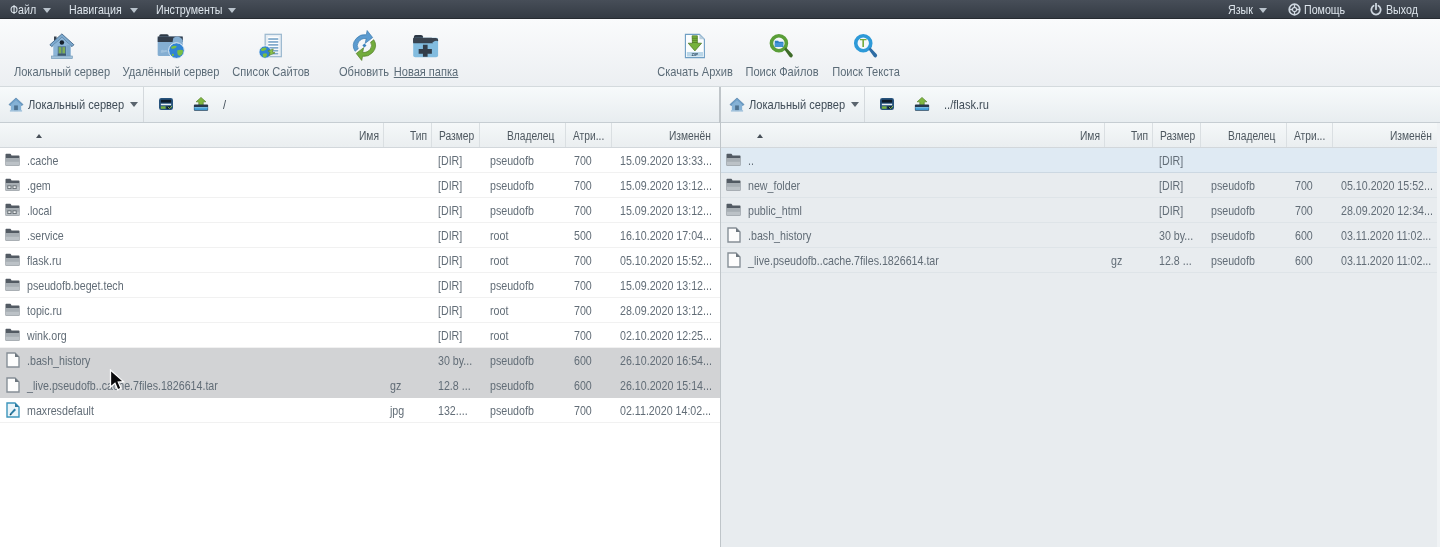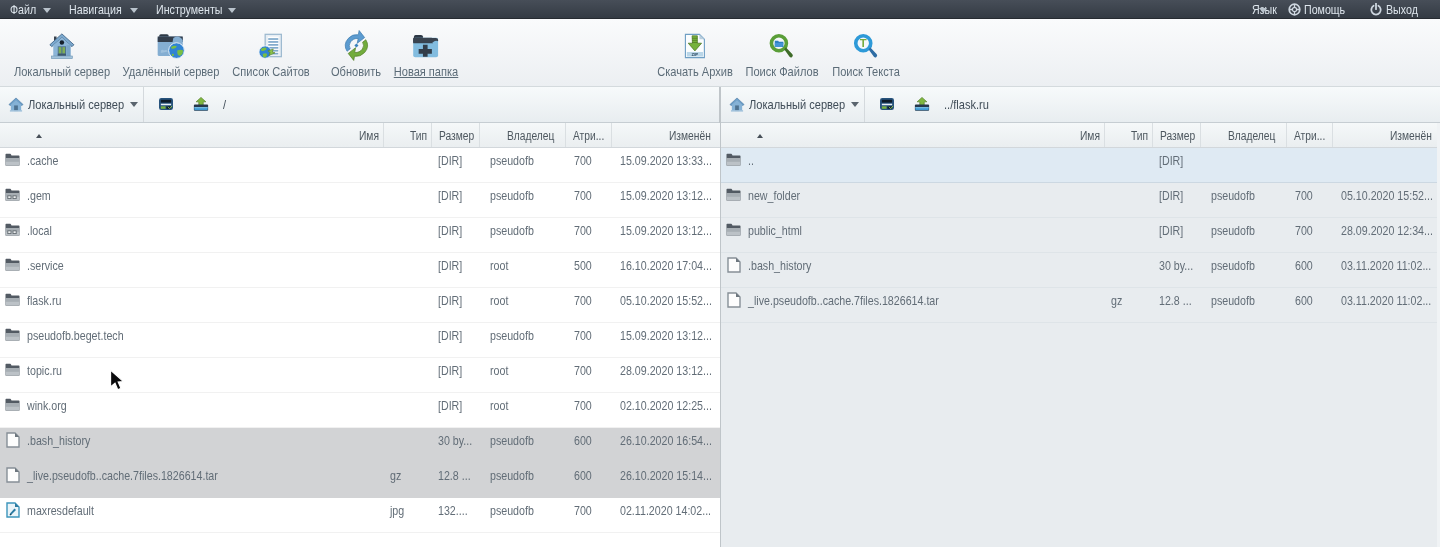--- a/index.html
+++ b/index.html
@@ -33,21 +33,21 @@
 
 .thead { position:absolute; left:0; top:0; width:100%; height:25px;
   background:linear-gradient(#f5f8f9,#eaeef0); border-bottom:1px solid #d2d7db;
   font-size:12.5px; color:#4d575f;text-align:right; }
 .th { position:absolute; top:0; height:24px; line-height:26px; border-left:1px solid #dadfe2; padding-left:7px; }
 .th.first { border-left:none; padding-left:8px; }
 .sortup { position:absolute; width:0; height:0; border-left:3.5px solid transparent;
   border-right:3.5px solid transparent; border-bottom:4.5px solid #474f58; left:36px; top:11px; }
 
 .rows { position:absolute; left:0; top:25px; width:100%; }
-.row { position:relative; height:35px; font-size:13px; color:#626d77; }
+.row { position:relative; height:25px; font-size:13px; color:#626d77; }
 #panL .row { border-bottom:1px solid #f1f1f1; }
 #panR .row { border-bottom:1px solid rgba(120,135,150,0.08); }
 .row.sel { background:#d2d3d5; border-bottom-color:#d2d3d5 !important; }
 .row.up { background:#dfeaf3; border-bottom-color:#ccd8e2 !important; }
 .cell { position:absolute; top:0; height:25px; line-height:25px; white-space:nowrap;
   transform:scaleX(0.82); transform-origin:0 50%; }
 .c-name { left:27px; }
 .c-type { left:390px; }
 .c-size { left:438px; }
 .c-own  { left:490px; }
@@ -57,21 +57,21 @@
 </style>
 </head>
 <body>
 <div id="menubar">
     <span class="mitem" style="left:10px;"><span class="tx">Файл</span></span>
     <span class="caret" style="left:43px;"></span>
     <span class="mitem" style="left:69px;"><span class="tx">Навигация</span></span>
     <span class="caret" style="left:130px;"></span>
     <span class="mitem" style="left:156px;"><span class="tx">Инструменты</span></span>
     <span class="caret" style="left:228px;"></span>
-    <span class="mitem" style="left:1228px;margin-left:24px;"><span class="tx">Язык</span></span>
+    <span class="mitem" style="left:1228px;"><span class="tx">Язык</span></span>
     <span class="caret" style="left:1259px;"></span>
     <span class="mitem" style="left:1288px;width:13px;">
       <svg width="13" height="13" viewBox="0 0 13 13" style="position:absolute;left:0;top:3px;">
 <circle cx="6.5" cy="6.5" r="5.3" fill="none" stroke="#cdd6df" stroke-width="1.7"></circle>
 <circle cx="6.5" cy="6.5" r="2.1" fill="none" stroke="#cdd6df" stroke-width="1.2"></circle>
 <path d="M6.5 1 v3 M6.5 9 v3 M1 6.5 h3 M9 6.5 h3" stroke="#cdd6df" stroke-width="1.3"></path>
 </svg>
     </span>
     <span class="mitem" style="left:1304px;"><span class="tx">Помощь</span></span>
     <span class="mitem" style="left:1370px;width:12px;">
@@ -128,21 +128,21 @@
           <rect x="14" y="23.2" width="13" height="2.2" fill="#7fa9cb"></rect>
           <rect x="14" y="27.0" width="13" height="2.2" fill="#7fa9cb"></rect>
           <circle cx="10" cy="26" r="8" fill="#2f83d3" stroke="#eef4f9" stroke-width="1"></circle>
           <path d="M4.5 22 q4 -3.5 7.5 -1 q-1 3.5 -4.5 3.5 q-3.5 1 -3 -2.5 z" fill="#79bf43"></path>
           <path d="M7 28.5 q3 -2 5.5 0 q0 3.5 -2.5 4.5 q-3.5 1 -3 -4.5 z" fill="#79bf43"></path>
           <path d="M13.5 24.5 l7 -2.5 l-1.2 4 l3.5 1 l-8 3.5 l1.7 -4 z" fill="#8bc34a" stroke="#577f2a" stroke-width="0.8"></path>
         </svg>
       </div>
       <div class="lb">Список Сайтов</div>
     </div>
-<div class="tbtn" style="left:356px; transform:translateX(-50%);">
+<div class="tbtn" style="left:364px; transform:translateX(-50%);">
       <div class="ic">
         <svg width="30" height="31" viewBox="0 0 37 38">
 <g transform="rotate(-38 18.5 19)">
 <path d="M5 17.5 Q6 8 15.5 6 Q23.5 4.5 28.5 10 L32.5 6.5 L32.5 17.5 L21 17.5 L25.5 13.5 Q21 9.5 15.5 11 Q10.5 12.5 10 17.5 Z" fill="#5b9bd0" stroke="#3f7cae" stroke-width="0.8"></path>
 <path d="M32 20.5 Q31 30 21.5 32 Q13.5 33.5 8.5 28 L4.5 31.5 L4.5 20.5 L16 20.5 L11.5 24.5 Q16 28.5 21.5 27 Q26.5 25.5 27 20.5 Z" fill="#72ac3c" stroke="#557f2b" stroke-width="0.8"></path>
 <rect x="16.7" y="17.2" width="3.6" height="3.6" fill="#3b82bd"></rect>
 </g>
 </svg>
       </div>
       <div class="lb">Обновить</div>

